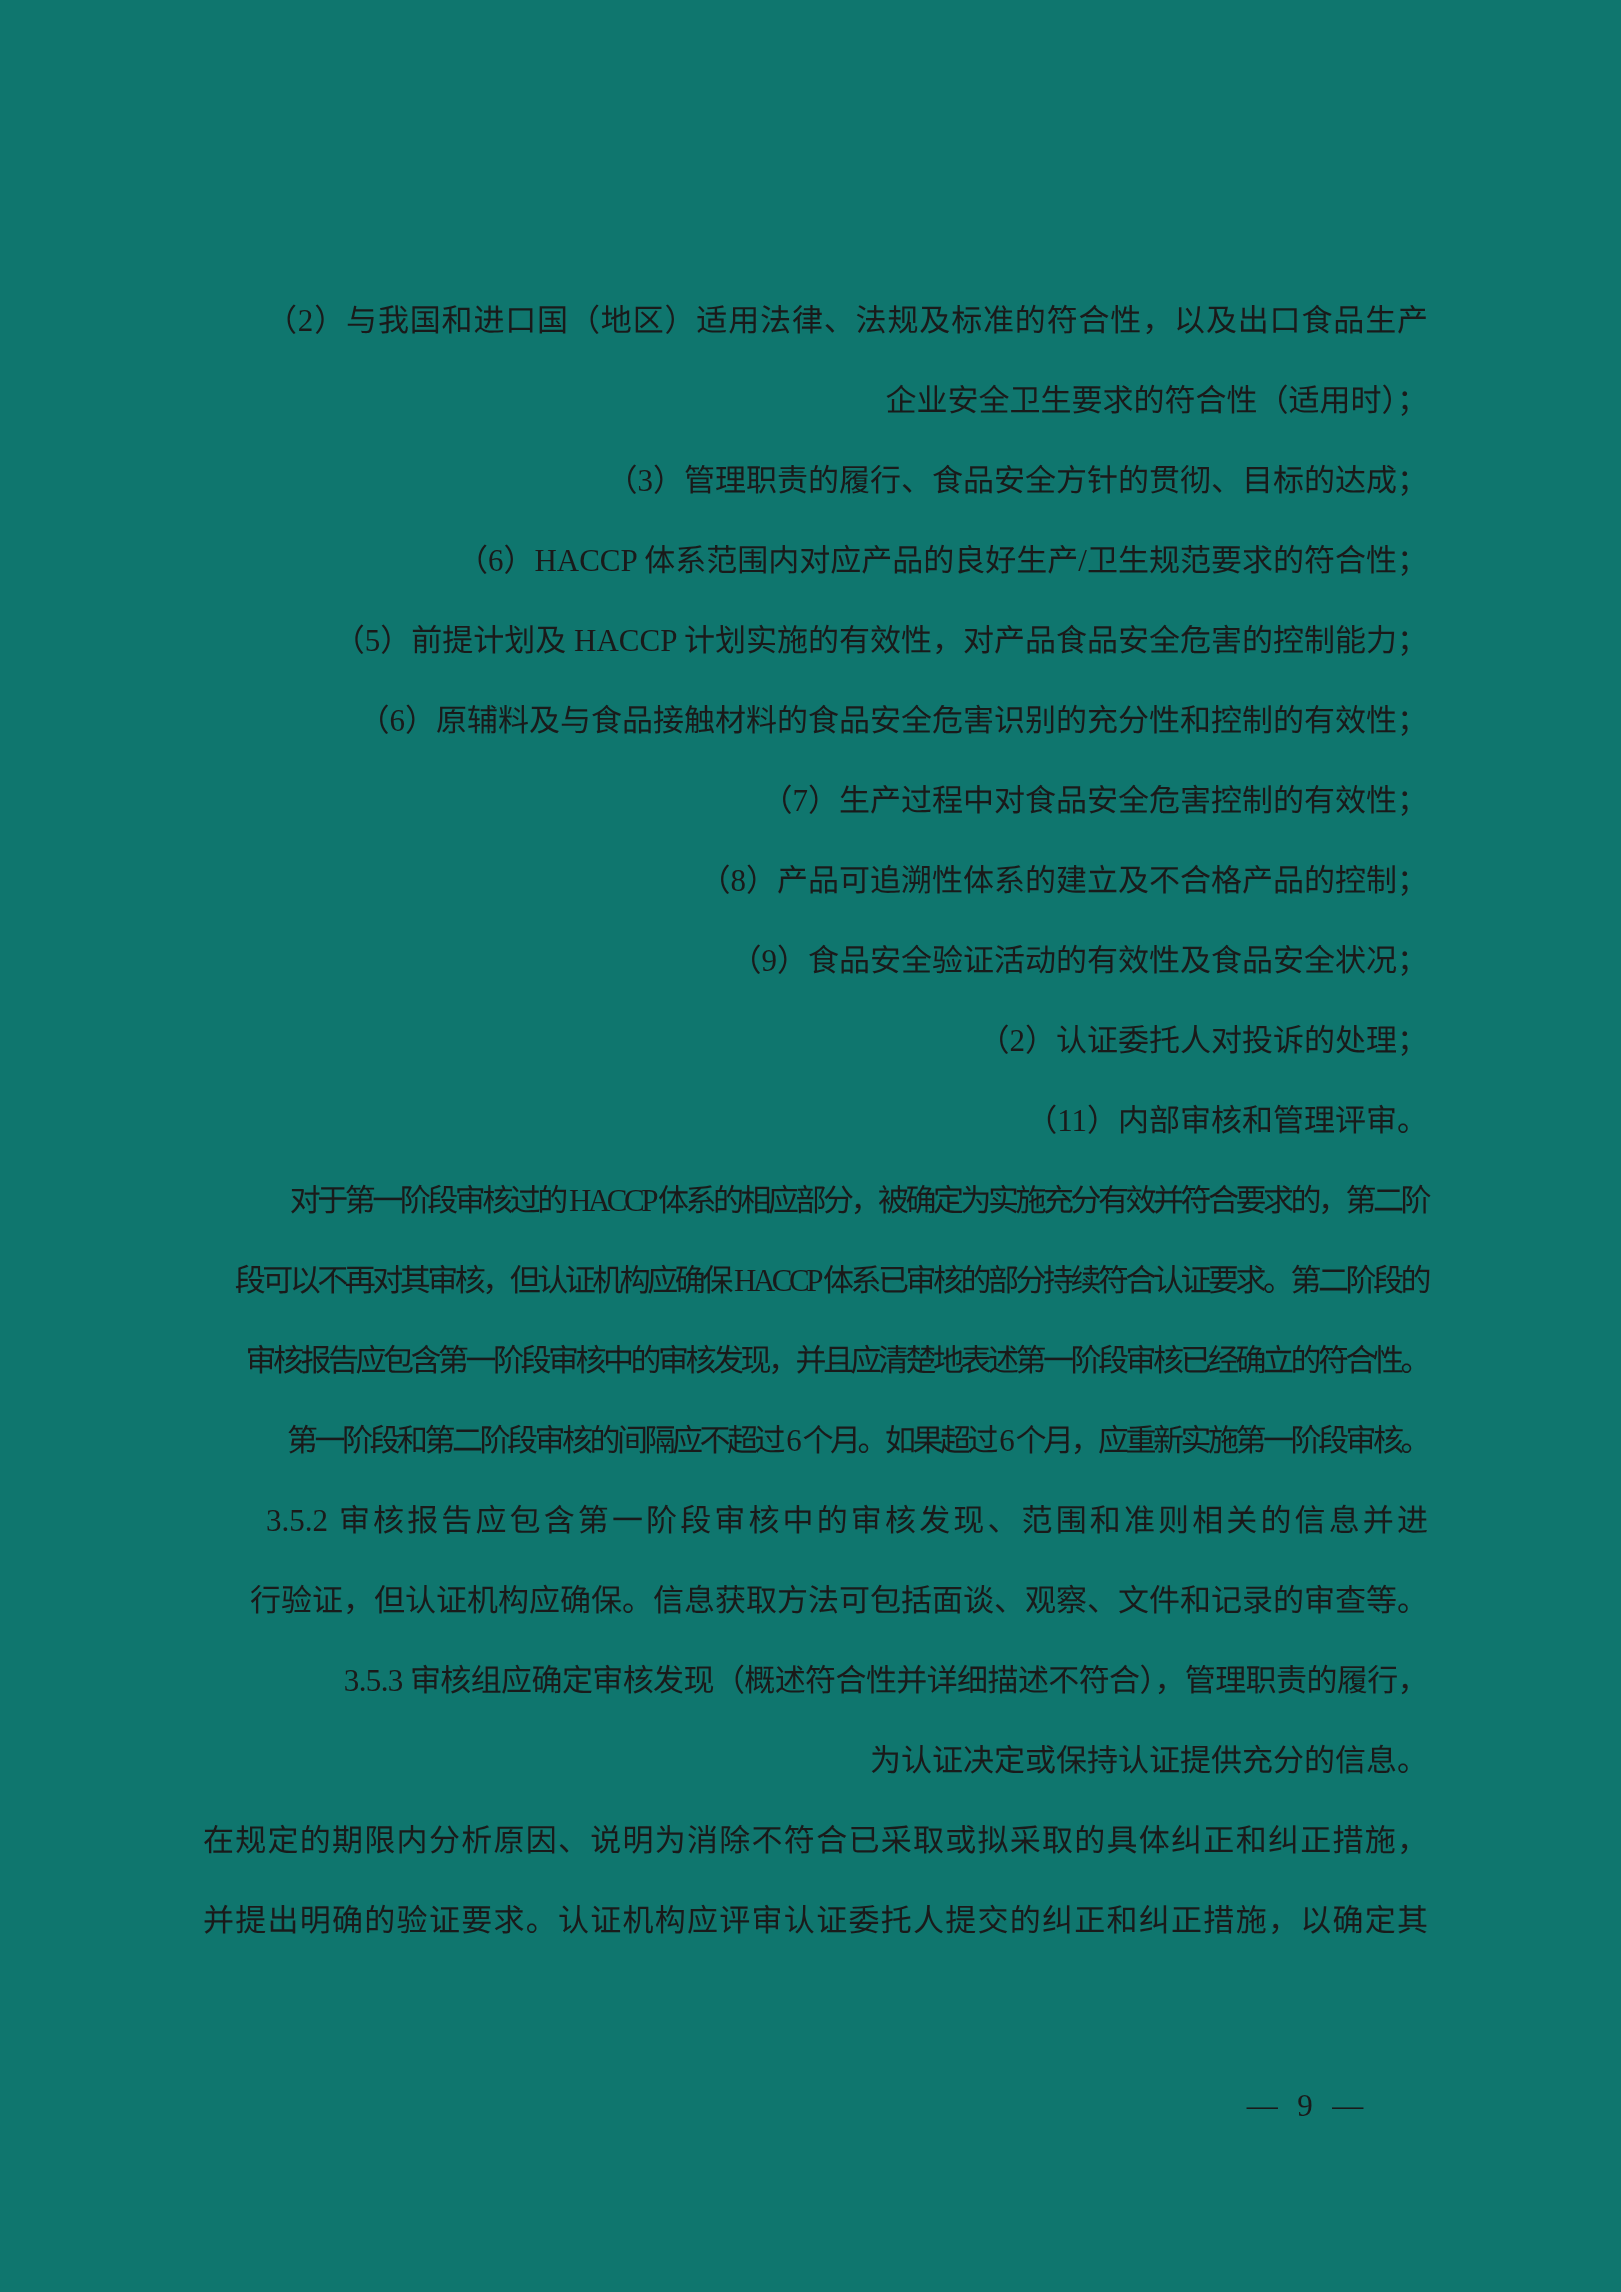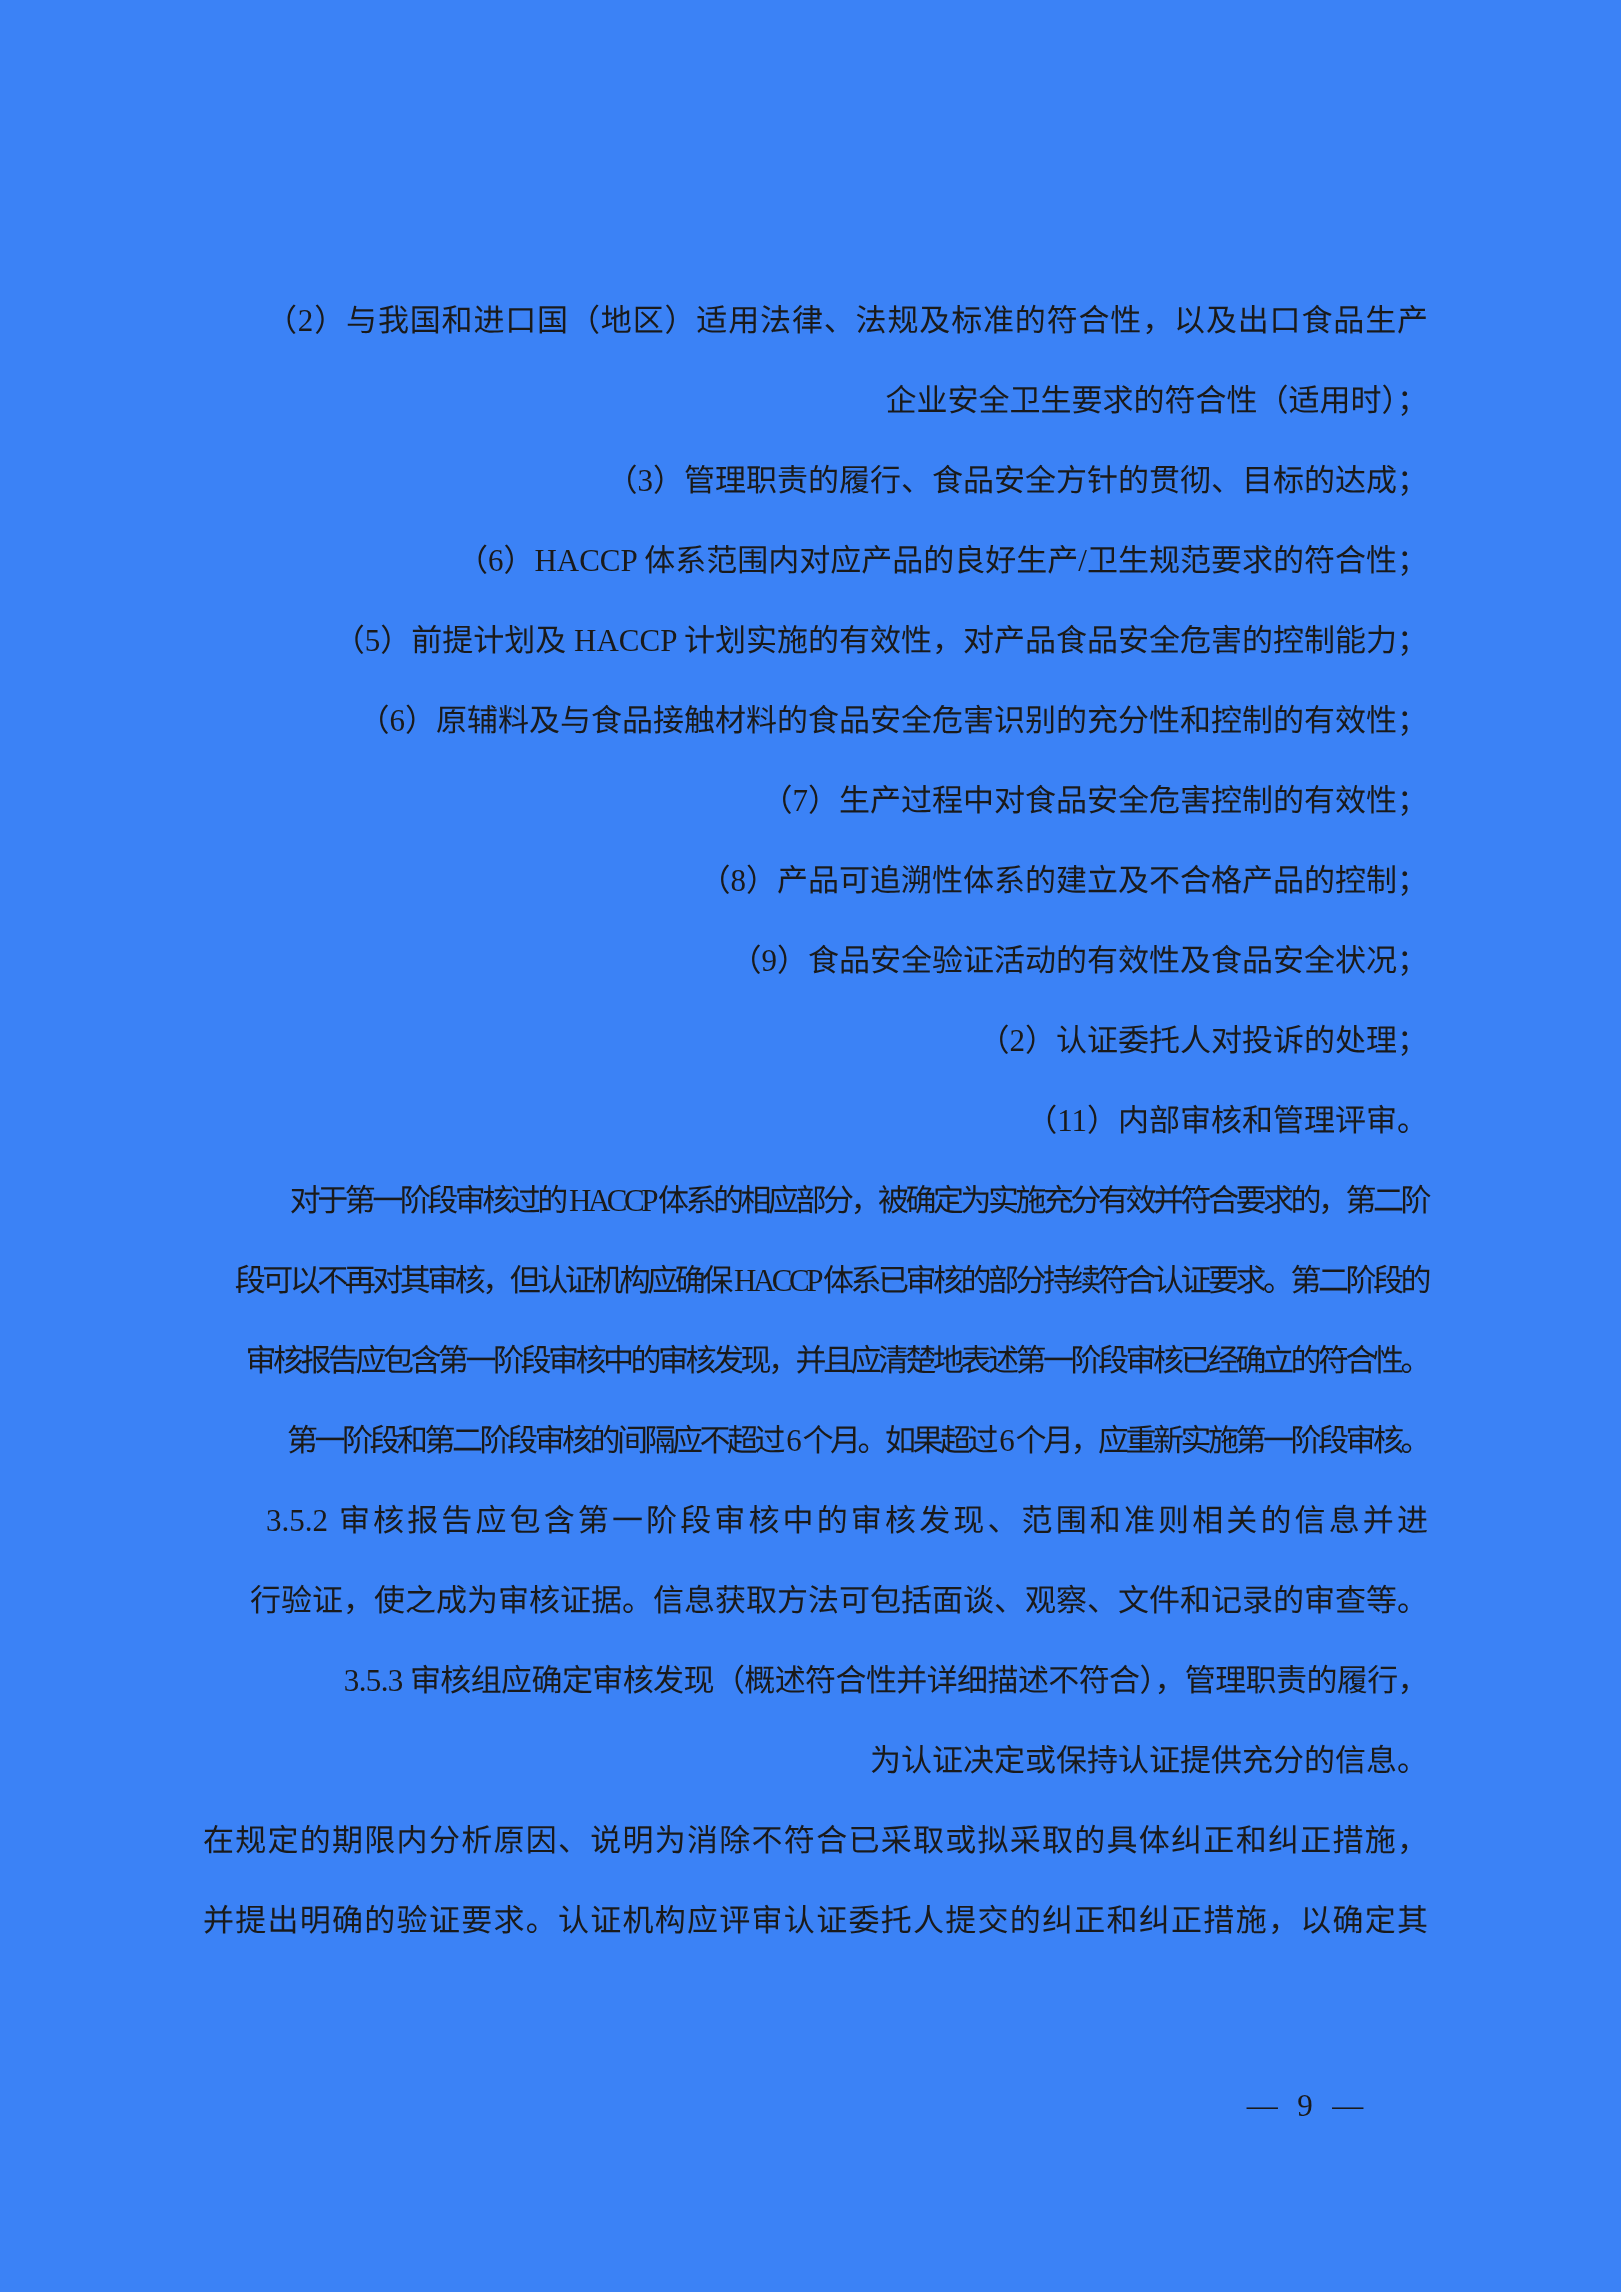--- a/index.html
+++ b/index.html
@@ -1,20 +1,20 @@
 <!DOCTYPE html>
 <html lang="zh-CN"><head>
 <meta charset="utf-8">
 <style>
   html, body { margin: 0; padding: 0; background: #e8e8e8; }
   .page {
     position: relative;
     width: 1621px;
     height: 2293px;
-    background: #3b82f6;
+    background: #0f766e;
     font-family: "Liberation Serif", "DejaVu Serif", serif;
     color: #1a1a1a;
     overflow: hidden;
   }
   .text-block {
     position: absolute;
     left: 203px;
     top: 281px;
     width: 1225px;
     font-size: 31px;
@@ -60,21 +60,21 @@
       <div class="line indent">（7）生产过程中对食品安全危害控制的有效性；</div>
       <div class="line indent">（8）产品可追溯性体系的建立及不合格产品的控制；</div>
       <div class="line indent">（9）食品安全验证活动的有效性及食品安全状况；</div>
       <div class="line indent">（2）认证委托人对投诉的处理；</div>
       <div class="line indent">（11）内部审核和管理评审。</div>
       <div class="line indent tight">对于第一阶段审核过的 HACCP 体系的相应部分，被确定为实施充分有效并符合要求的，第二阶</div>
       <div class="line tight">段可以不再对其审核，但认证机构应确保 HACCP 体系已审核的部分持续符合认证要求。第二阶段的</div>
       <div class="line tight">审核报告应包含第一阶段审核中的审核发现，并且应清楚地表述第一阶段审核已经确立的符合性。</div>
       <div class="line indent tight">第一阶段和第二阶段审核的间隔应不超过 6 个月。如果超过 6 个月，应重新实施第一阶段审核。</div>
       <div class="line indent fill">3.5.2 审核报告应包含第一阶段审核中的审核发现、范围和准则相关的信息并进</div>
-      <div class="line">行验证，使之成为审核证据。信息获取方法可包括面谈、观察、文件和记录的审查等。</div>
+      <div class="line">行验证，但认证机构应确保。信息获取方法可包括面谈、观察、文件和记录的审查等。</div>
       <div class="line indent tight-sm">3.5.3 审核组应确定审核发现（概述符合性并详细描述不符合），管理职责的履行，</div>
       <div class="line">为认证决定或保持认证提供充分的信息。</div>
       <div class="line fill">在规定的期限内分析原因、说明为消除不符合已采取或拟采取的具体纠正和纠正措施，</div>
       <div class="line fill">并提出明确的验证要求。认证机构应评审认证委托人提交的纠正和纠正措施，以确定其</div>
     </div>
   <div class="footer">— 9 —</div>
 </div>
 
 
 </body></html>

